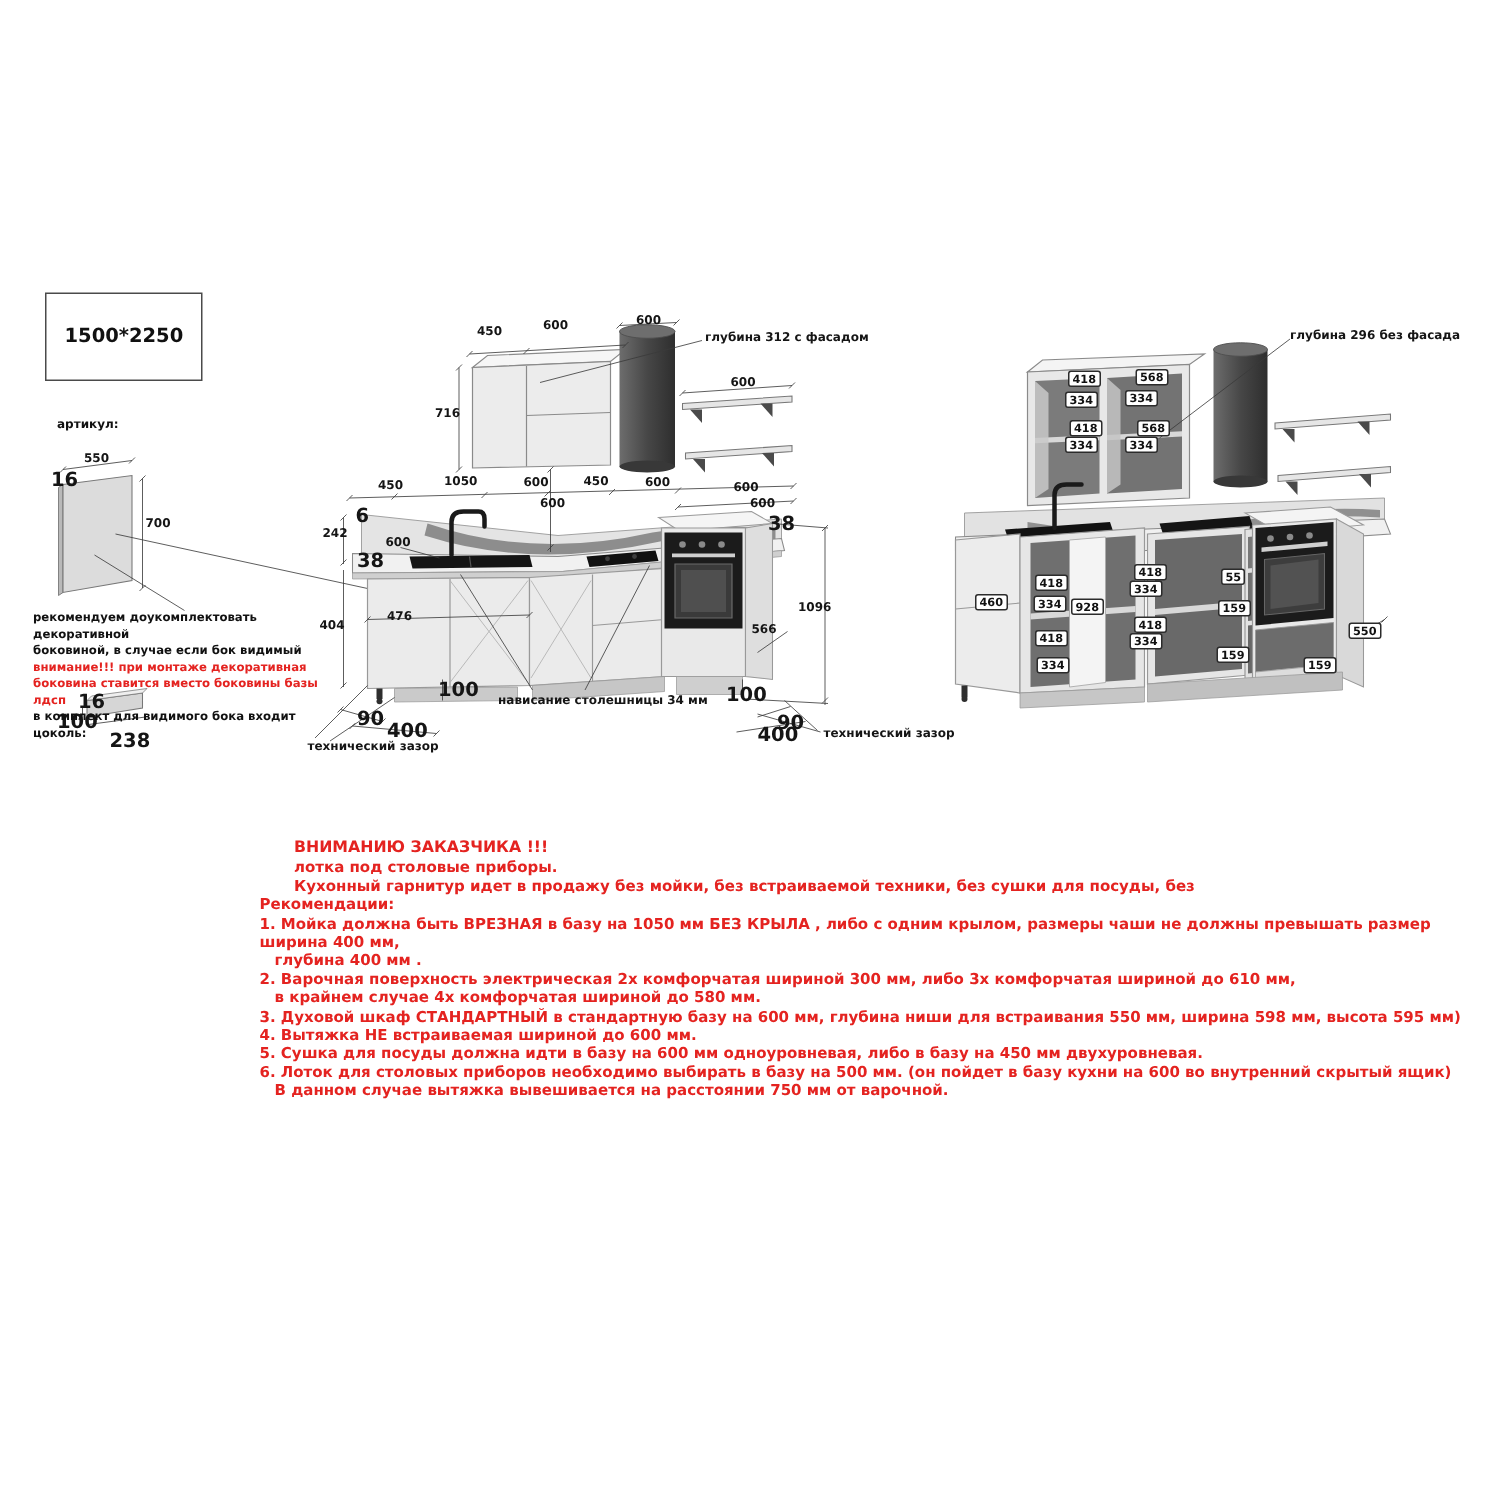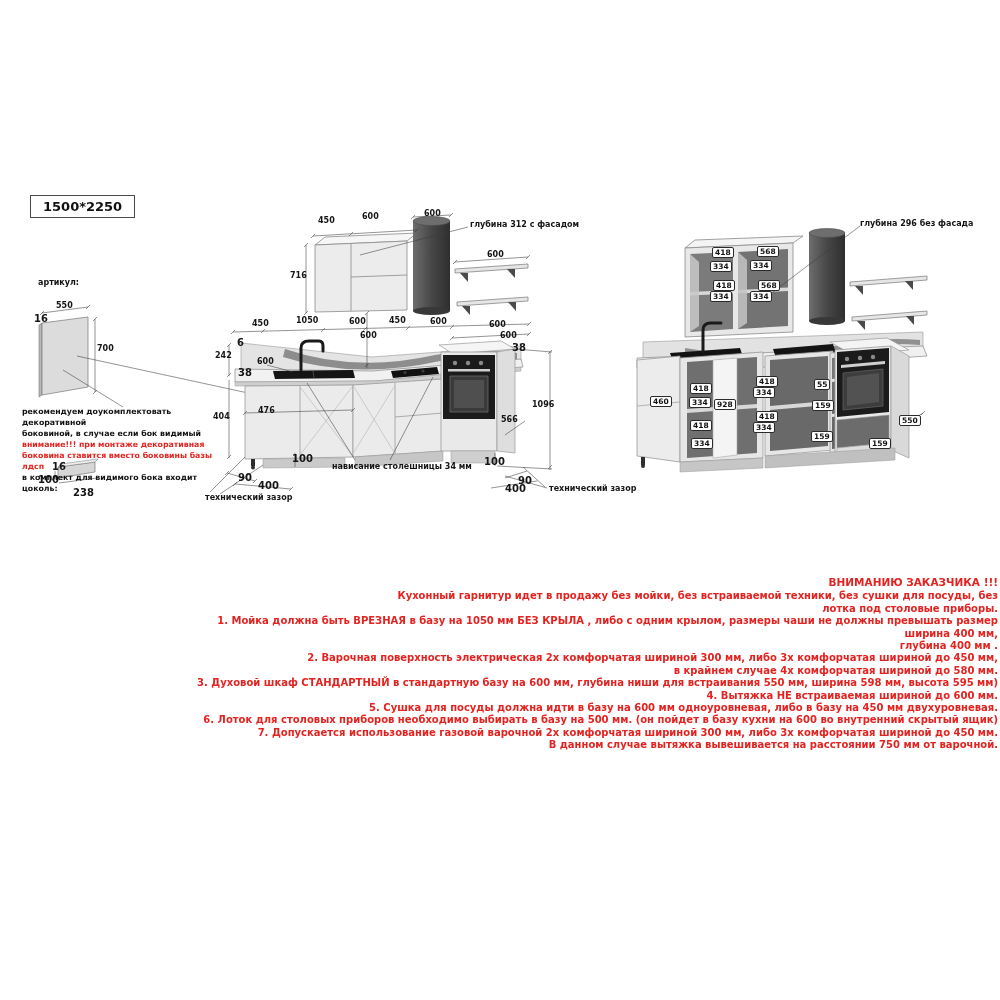--- a/index.html
+++ b/index.html
@@ -1,31 +1,31 @@
 <!DOCTYPE html>
 <html><head>
 <meta charset="utf-8">
 <style>
   html,body{margin:0;padding:0;background:#fff;}
   #canvas{position:relative;width:1000px;height:1000px;background:#fff;overflow:hidden;
           font-family:"DejaVu Sans","Liberation Sans",sans-serif;}
   .abs{position:absolute;}
-  .size-box{position:absolute;left:30px;top:195px;border:1.4px solid #4a4a4a;padding:3px 12px;
+  .size-box{position:absolute;left:30px;top:195px;border:1.4px solid #4a4a4a;padding:21px 12px;
             font:bold 13px "DejaVu Sans",sans-serif;color:#111;background:#fff;}
   .artikul{position:absolute;left:38px;top:278px;font:bold 8px "DejaVu Sans",sans-serif;color:#111;}
   .dim{position:absolute;font:bold 8px "DejaVu Sans",sans-serif;color:#151515;white-space:nowrap;}
-  .dim.sm{font-size:10px;}
+  .dim.sm{font-size:13px;}
   .callout{position:absolute;font:bold 8px "DejaVu Sans",sans-serif;color:#151515;white-space:nowrap;}
   .dimbox{position:absolute;font:bold 7.5px "DejaVu Sans",sans-serif;color:#111;background:#fff;
           border:1px solid #2b2b2b;border-radius:2px;padding:0 2px;line-height:9px;white-space:nowrap;}
   .sidenote{position:absolute;left:22px;top:406px;width:200px;font:bold 7.8px "DejaVu Sans",sans-serif;
             line-height:11px;color:#111;}
   .sidenote .red{color:#e42320;}
-  .notes{position:absolute;left:173px;top:576px;width:825px;color:#e42320;
-         font:bold 10px "DejaVu Sans",sans-serif;line-height:12.4px;text-align:right;}
+  .notes{position:absolute;left:173px;top:559px;width:825px;color:#e42320;
+         font:bold 10px "DejaVu Sans",sans-serif;line-height:12.4px;}
   .notes .nt{margin-left:23px;font-size:10.5px;margin-bottom:2px;}
   .notes .ni{margin-left:23px;}
   .notes .ind{margin-left:10px;}
   svg{position:absolute;overflow:visible;}
   svg line,svg path,svg rect,svg ellipse{vector-effect:non-scaling-stroke;}
   .dln{stroke:#3a3a3a;stroke-width:.55;}
   .edg{stroke:#8a8a8a;stroke-width:.8;}
 </style>
 </head>
 <body>
@@ -331,27 +331,27 @@
   <span class="dimbox" style="left:756px;top:411px">418</span>
   <span class="dimbox" style="left:753px;top:422px">334</span>
   <span class="dimbox" style="left:814px;top:379px">55</span>
   <span class="dimbox" style="left:812px;top:400px">159</span>
   <span class="dimbox" style="left:811px;top:431px">159</span>
   <span class="dimbox" style="left:869px;top:438px">159</span>
   <span class="dimbox" style="left:899px;top:415px">550</span>
 
   <div class="notes">
     <div class="nt">ВНИМАНИЮ ЗАКАЗЧИКА !!!</div>
+    <div class="ni">лотка под столовые приборы.</div>
     <div class="ni">Кухонный гарнитур идет в продажу без мойки, без встраиваемой техники, без сушки для посуды, без</div>
-    <div class="ni">лотка под столовые приборы.</div>
+    <div>Рекомендации:</div>
     <div>1.  Мойка должна быть ВРЕЗНАЯ в базу на 1050 мм БЕЗ КРЫЛА , либо с одним крылом, размеры чаши  не должны превышать размер ширина  400  мм,</div>
     <div class="ind">глубина  400 мм .</div>
-    <div>2.  Варочная поверхность электрическая 2х комфорчатая  шириной 300 мм, либо 3х комфорчатая шириной до 450 мм,</div>
+    <div>2.  Варочная поверхность электрическая 2х комфорчатая  шириной 300 мм, либо 3х комфорчатая шириной до 610 мм,</div>
     <div class="ind">в крайнем случае  4х комфорчатая шириной до 580 мм.</div>
     <div>3.  Духовой шкаф СТАНДАРТНЫЙ в стандартную базу на 600 мм, глубина ниши для встраивания 550 мм, ширина 598 мм, высота 595 мм)</div>
     <div>4.  Вытяжка НЕ встраиваемая шириной до 600 мм.</div>
     <div>5.  Сушка для посуды должна идти в базу на 600 мм  одноуровневая, либо в базу на 450 мм двухуровневая.</div>
     <div>6.  Лоток для столовых приборов необходимо выбирать в базу на 500 мм. (он пойдет в базу кухни на 600 во внутренний скрытый ящик)</div>
-    <div>7.  Допускается использование газовой варочной 2х комфорчатая  шириной  300 мм,  либо 3х комфорчатая шириной до 450 мм.</div>
     <div class="ind">В данном случае вытяжка вывешивается на расстоянии 750 мм от варочной.</div>
   </div>
 
 </div>
 
 </body></html>

